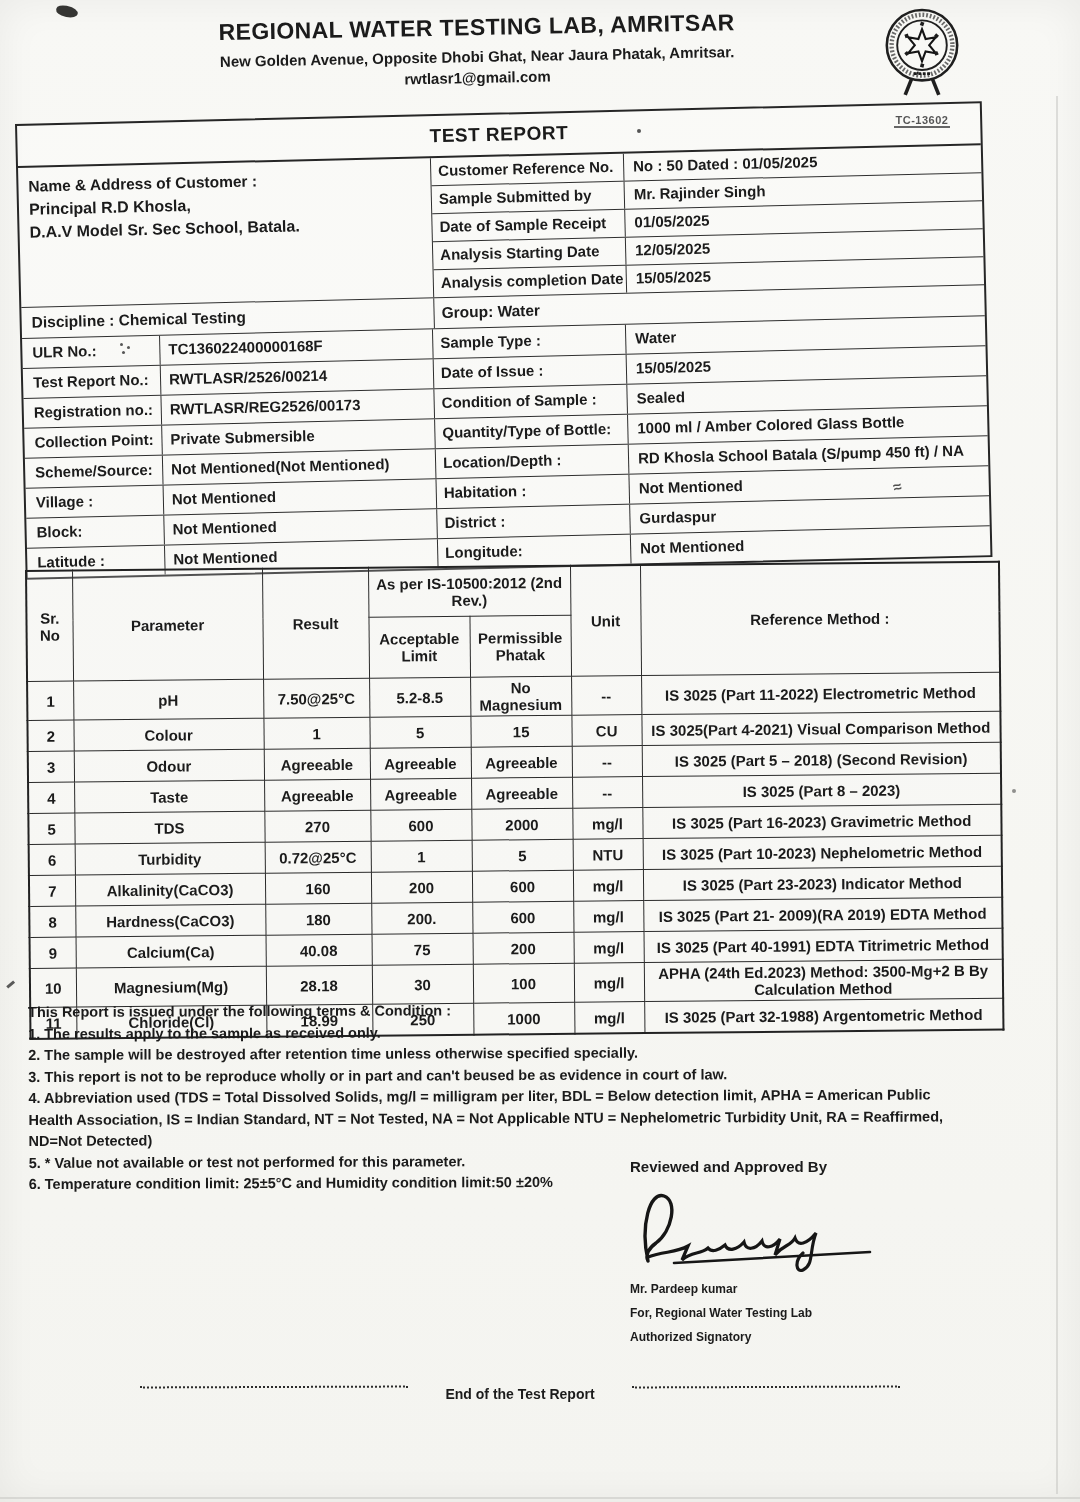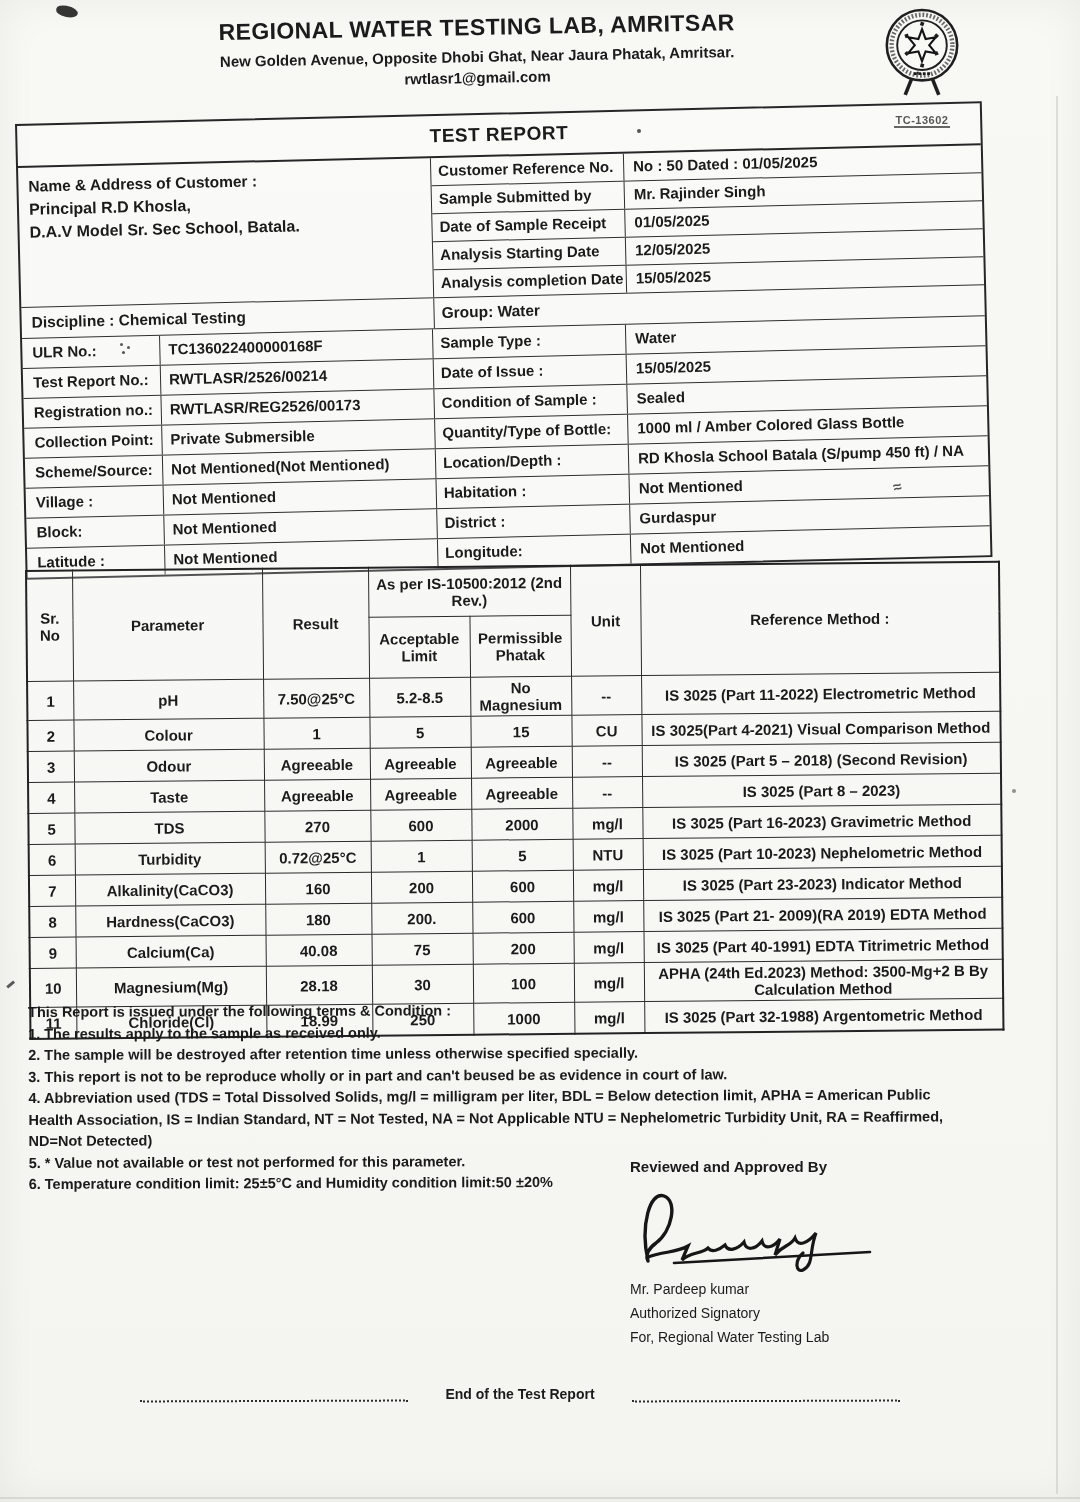--- a/index.html
+++ b/index.html
@@ -62,24 +62,24 @@
 
   
   .sec-terms{position:absolute;top:1002px;left:28px;width:940px;transform:rotate(-.22deg);
              transform-origin:top left;font-size:14.5px;font-weight:600;line-height:21.5px;}
   .term-line{margin:0;}
 
   
   .sec-sign{position:absolute;top:1158px;left:630px;width:420px;}
   .approved-label{font-size:15px;font-weight:700;}
   .sign-svg{margin:6px 0 0 -12px;display:block;}
-  .sign-line{font-size:14px;font-weight:400;line-height:24px;}
-
-  
-  .sec-footer{position:absolute;top:1386px;left:140px;width:760px;display:flex;align-items:flex-end;gap:23px;}
+  .sign-line{font-size:12px;font-weight:700;line-height:24px;}
+
+  
+  .sec-footer{position:absolute;top:1386px;left:140px;width:760px;display:flex;align-items:flex-start;gap:23px;}
   .dash{flex:1;border-top:2.5px dotted #2c2c2c;height:0;transform:rotate(-.2deg);}
   .footer-text{font-size:14px;font-weight:700;padding:0 14px;white-space:nowrap;}
 
   
   .artifact{position:absolute;}
   .blob{width:22px;height:11px;background:#20201e;border-radius:45% 55% 50% 50%;opacity:.9;transform:rotate(12deg);}
   .dot{width:4px;height:4px;background:#2a2a2a;border-radius:50%;opacity:.8;}
   .dots3{width:3px;height:3px;background:#2f2f2f;border-radius:50%;
          box-shadow:7px 3px 0 #2f2f2f,2px 8px 0 #2f2f2f;opacity:.8;}
   .squiggle{font-size:15px;color:#333;transform:rotate(-14deg);font-weight:700;opacity:.85;}
@@ -390,23 +390,23 @@
     <svg class="sign-svg" width="280" height="96" viewBox="0 0 280 96">
       <path d="M30 80 C22 44 32 10 46 15 C60 20 54 50 38 62 C31 67 27 74 30 80" fill="none" stroke="#161616" stroke-width="3.4" stroke-linecap="round"></path>
       <path d="M30 76 C46 70 58 72 70 65 L64 79 C74 70 82 74 90 67 C94 72 101 69 107 64 C110 71 119 69 126 61 C128 70 137 69 144 60 C146 69 155 67 162 58 L157 74 C166 63 172 66 177 57 C180 66 189 63 198 52 C191 70 196 84 185 89 C178 92 176 80 185 72" fill="none" stroke="#161616" stroke-width="3.2" stroke-linecap="round"></path>
       <path d="M56 82 L252 71" fill="none" stroke="#161616" stroke-width="2.6" stroke-linecap="round"></path>
     </svg>
     <div>
 
         <div class="sign-line">Mr. Pardeep kumar</div>
 
 
+        <div class="sign-line">For, Regional Water Testing Lab</div>
+
         <div class="sign-line">Authorized Signatory</div>
-
-        <div class="sign-line">For, Regional Water Testing Lab</div>
 
       </div>
   </div>
 
   <div class="sec-footer">
     <div class="dash"></div>
     <div class="footer-text">End of the Test Report</div>
     <div class="dash"></div>
   </div>
 

